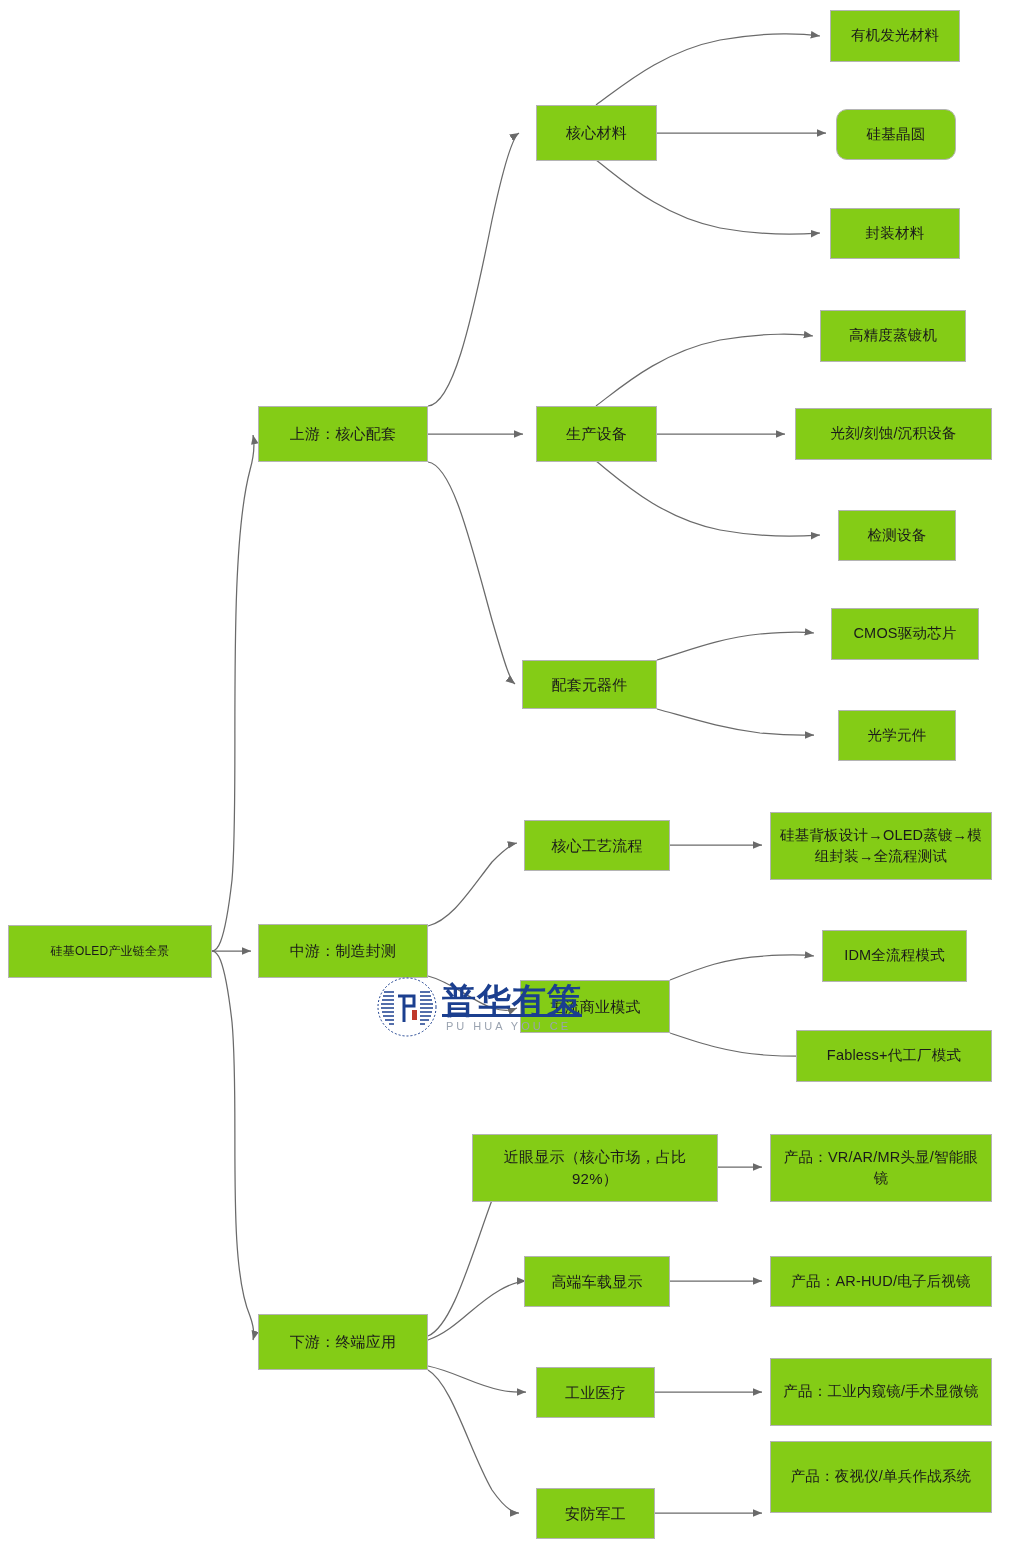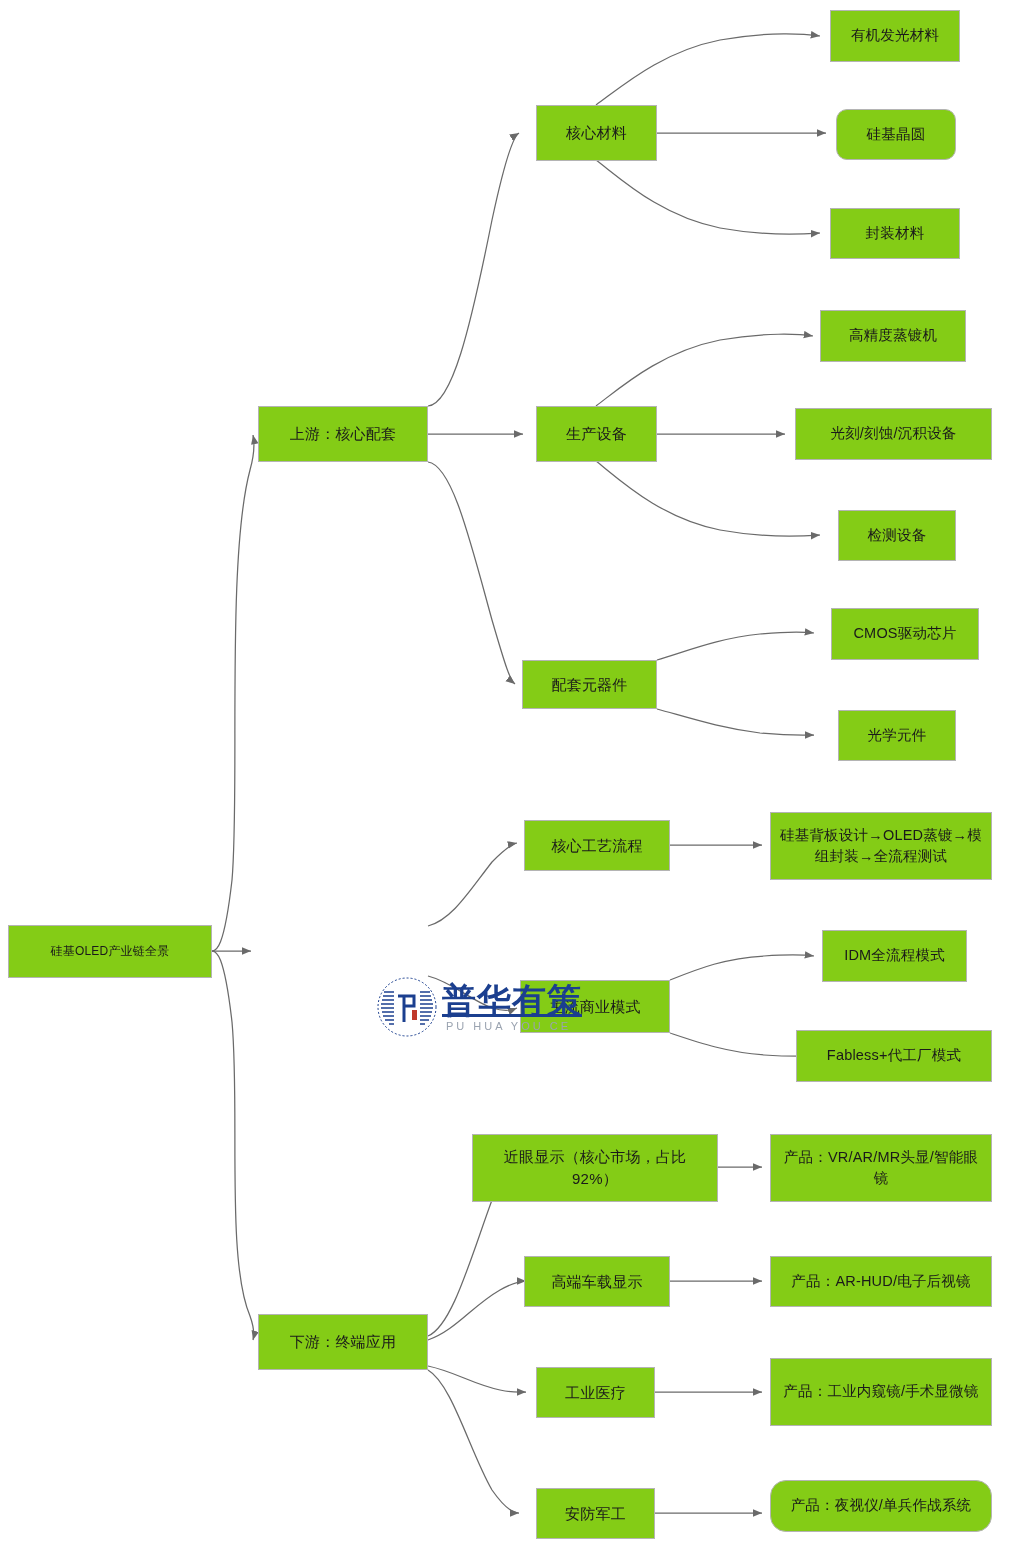--- a/index.html
+++ b/index.html
@@ -137,20 +137,23 @@
     </g>
   </svg>
 
   <div class="node node-root" style="left:8px; top:925px; width:204px; height:53px;">
     <span>硅基OLED产业链全景</span>
   </div>
 
   <div class="node node-l1" style="left:258px; top:406px; width:170px; height:56px;">
     <span>上游：核心配套</span>
   </div>
+  <div class="node node-l1" style="left:258px; top:924px; width:170px; height:54px;">
+    <span>中游：制造封测</span>
+  </div>
   <div class="node node-l1" style="left:258px; top:1314px; width:170px; height:56px;">
     <span>下游：终端应用</span>
   </div>
 
   <div class="node node-l2" style="left:536px; top:105px; width:121px; height:56px;">
     <span>核心材料</span>
   </div>
   <div class="node node-l2" style="left:536px; top:406px; width:121px; height:56px;">
     <span>生产设备</span>
   </div>
@@ -217,21 +220,21 @@
 
   <div class="node node-l3" style="left:770px; top:1134px; width:222px; height:68px;">
     <span>产品：VR/AR/MR头显/智能眼镜</span>
   </div>
   <div class="node node-l3" style="left:770px; top:1256px; width:222px; height:51px;">
     <span>产品：AR-HUD/电子后视镜</span>
   </div>
   <div class="node node-l3" style="left:770px; top:1358px; width:222px; height:68px;">
     <span>产品：工业内窥镜/手术显微镜</span>
   </div>
-  <div class="node node-l3" style="left:770px; top:1480px; width:222px; height:52px;border-radius:16px;">
+  <div class="node node-l3" style="left:770px; top:1441px; width:222px; height:72px;">
     <span>产品：夜视仪/单兵作战系统</span>
   </div>
 
   <div id="watermark">
     <svg class="wm-mark" viewBox="0 0 62 62">
       <circle cx="31" cy="31" r="29" fill="none" stroke="#1b3f8f" stroke-width="1" stroke-dasharray="2 2"></circle>
       <g stroke="#1b3f8f" stroke-width="1.6" fill="none">
         <path d="M8,16 H54"></path>
           <path d="M7,20 H55"></path>
           <path d="M6,24 H56"></path>

